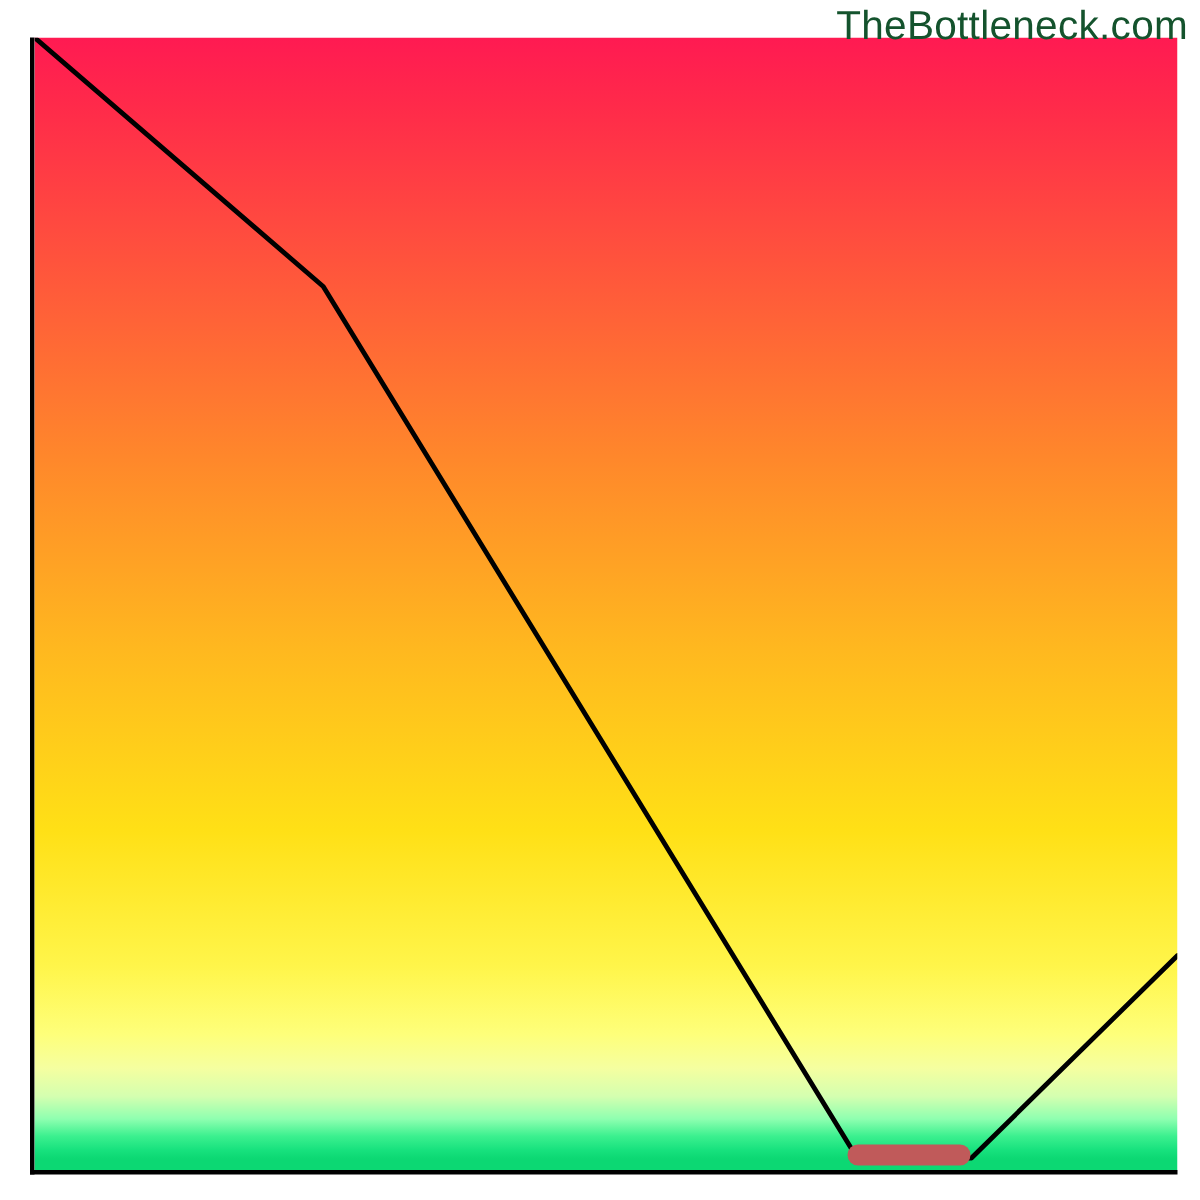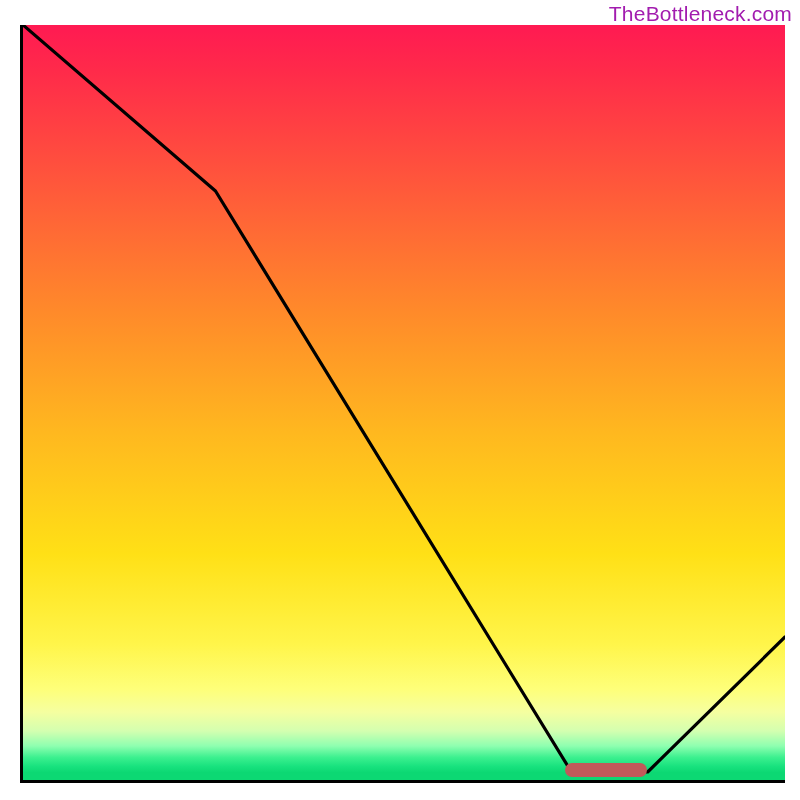--- a/index.html
+++ b/index.html
@@ -13,22 +13,22 @@
   }
   .wrap {
     position: relative;
     width: 800px;
     height: 800px;
   }
   .watermark {
     position: absolute;
     top: 2px;
     right: 8px;
-    color: #a21caf;
-    font-size: 21px;
+    color: #14532d;
+    font-size: 27px;
     font-weight: 400;
     letter-spacing: 0.2px;
     z-index: 20;
   }
   .plot {
     position: absolute;
     left: 20px;
     top: 25px;
     width: 765px;
     height: 758px;

